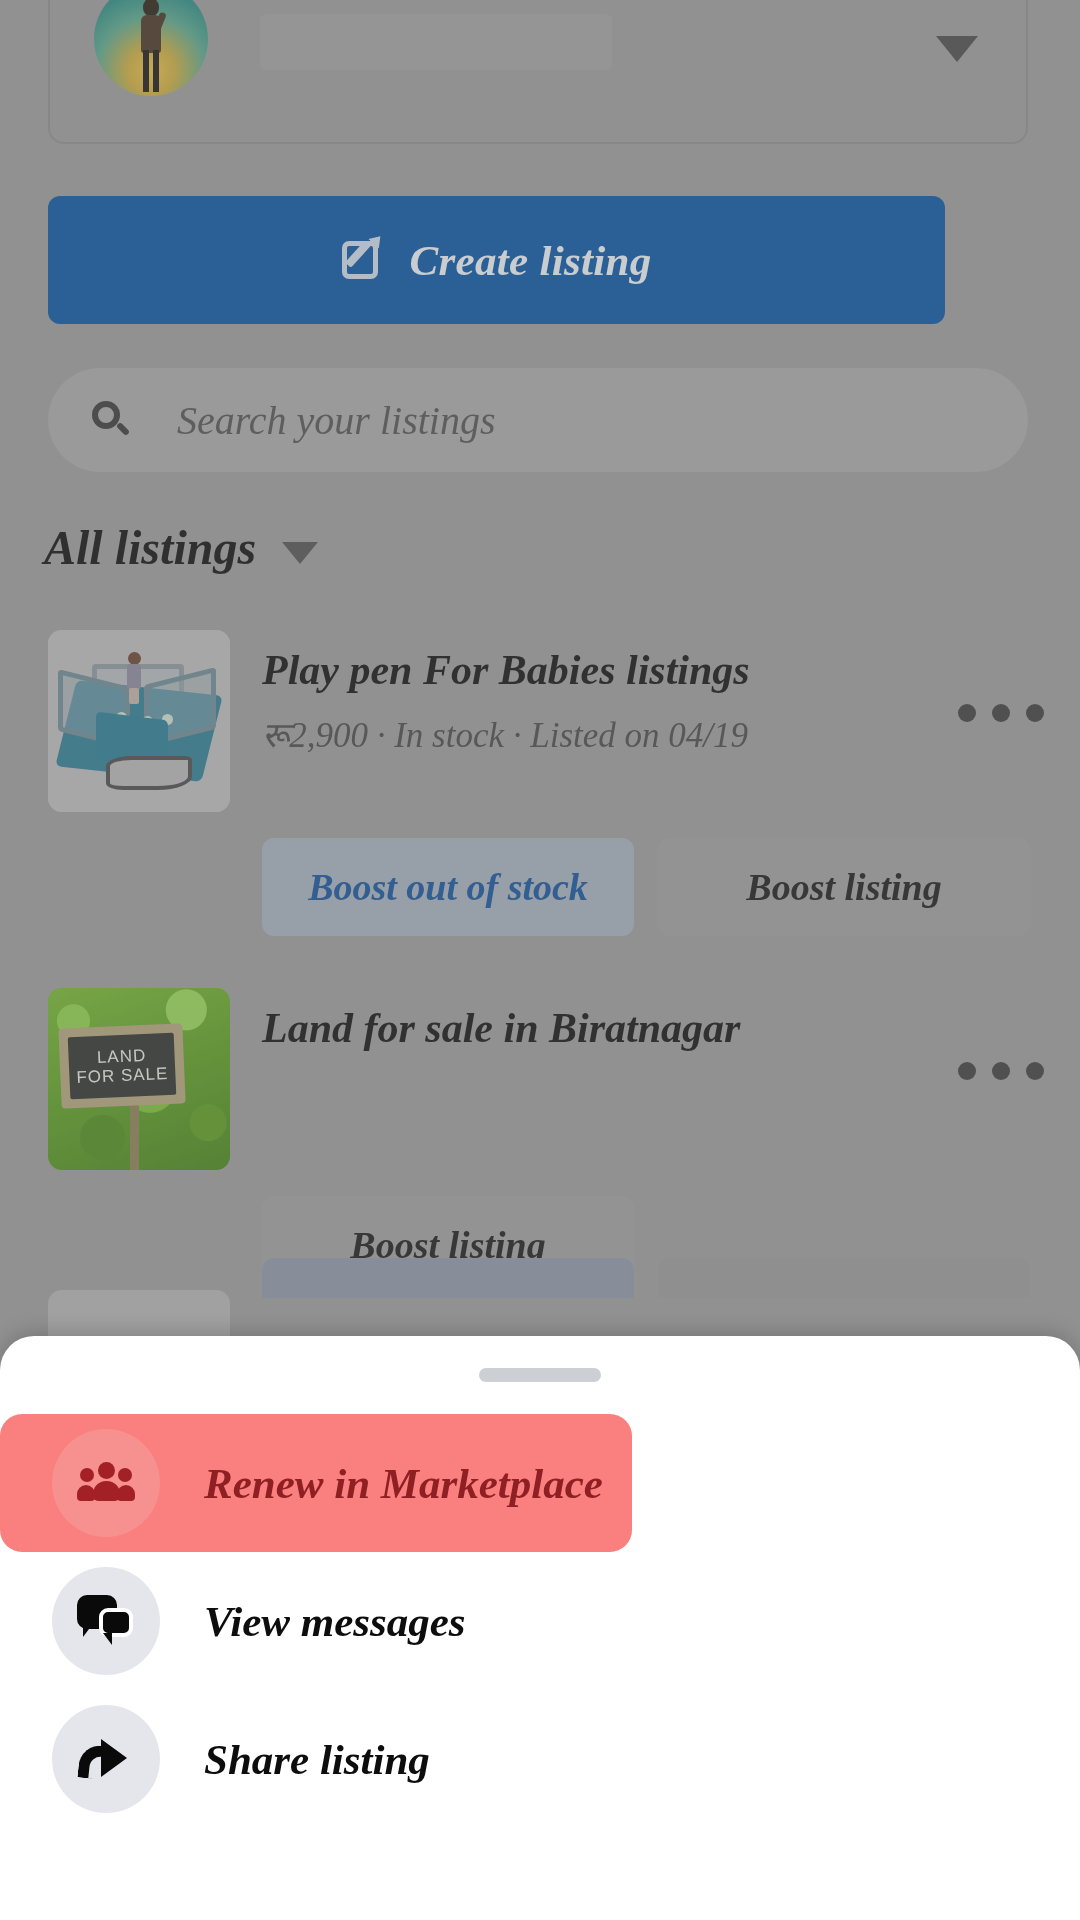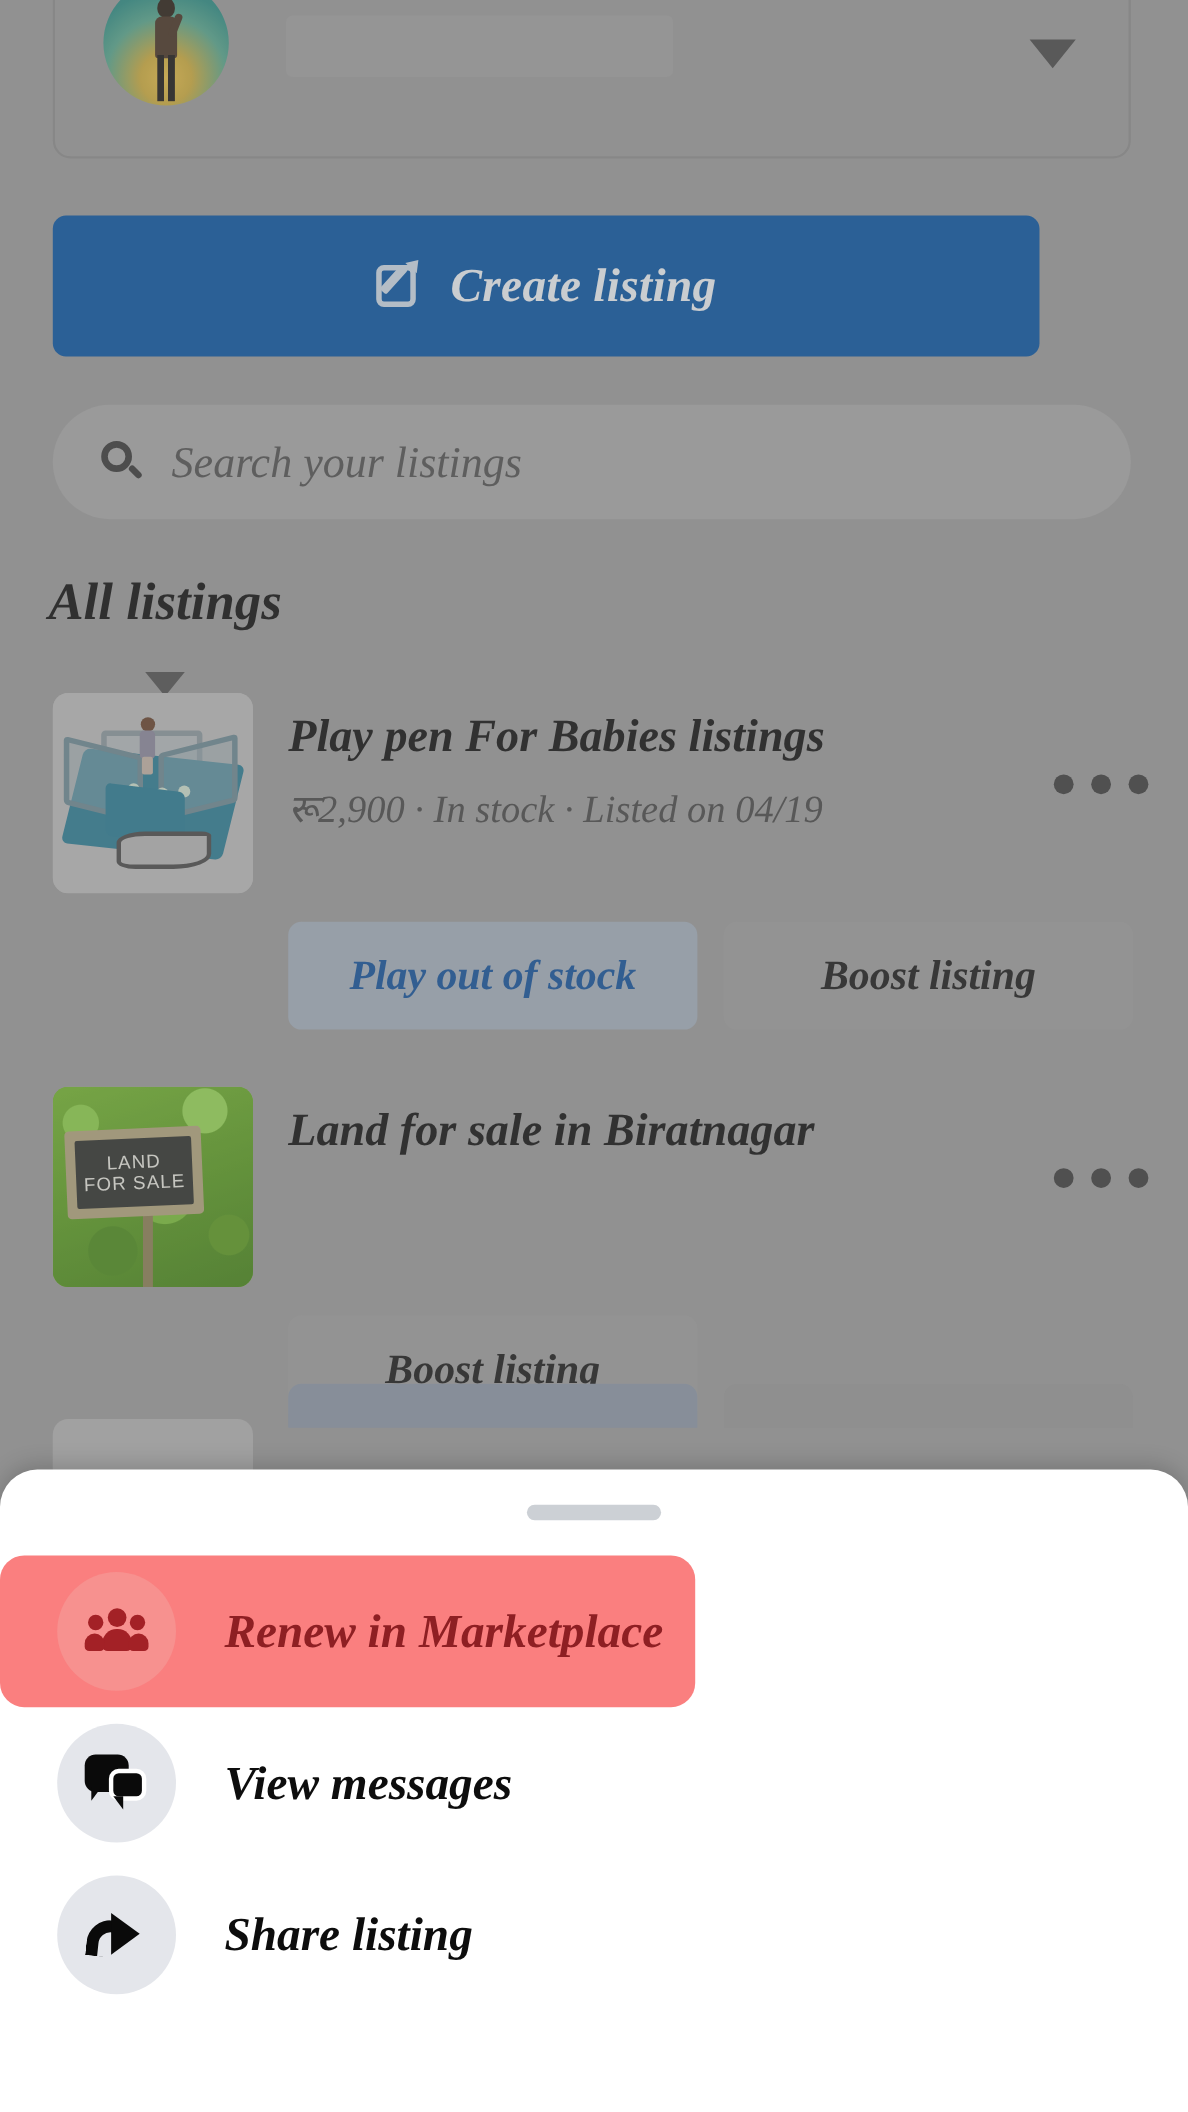--- a/index.html
+++ b/index.html
@@ -198,31 +198,31 @@
     left: 26px; top: 26px;
     width: 14px; height: 6px;
     background: #3b3b3b;
     border-radius: 3px;
     transform: rotate(45deg);
   }
   .search-ph {
     color: #545454;
     font-size: 40px;
     font-style: italic;
+    margin-left: 21px;
   }
 
   
   .section-head {
     position: absolute;
     left: 44px;
     top: 520px;
     display: flex;
     align-items: center;
     gap: 26px;
-    flex-direction: column;
   }
   .section-head .title {
     font-size: 48px;
     font-weight: 700;
     font-style: italic;
     color: #121212;
   }
   .section-caret {
     width: 0; height: 0;
     border-left: 18px solid transparent;
@@ -674,21 +674,21 @@
         <div class="txt">
           <div class="lt">Play pen For Babies listings</div>
           <div class="lm">रू​2,900 · In stock · Listed on 04/19</div>
         </div>
         <div class="dots">
           <span></span>
             <span></span>
             <span></span>
         </div>
         <div class="actions">
-          <div class="act primary">Play out of stock</div>
+          <div class="act primary">Boost out of stock</div>
           <div class="act secondary">Boost listing</div>
         </div>
       </div>
 
       <div class="listing" style="top:988px">
         <div class="thumb">
           <div class="land-art">
             <div class="land-grass"></div>
             <div class="land-post"></div>
             <div class="land-board">

